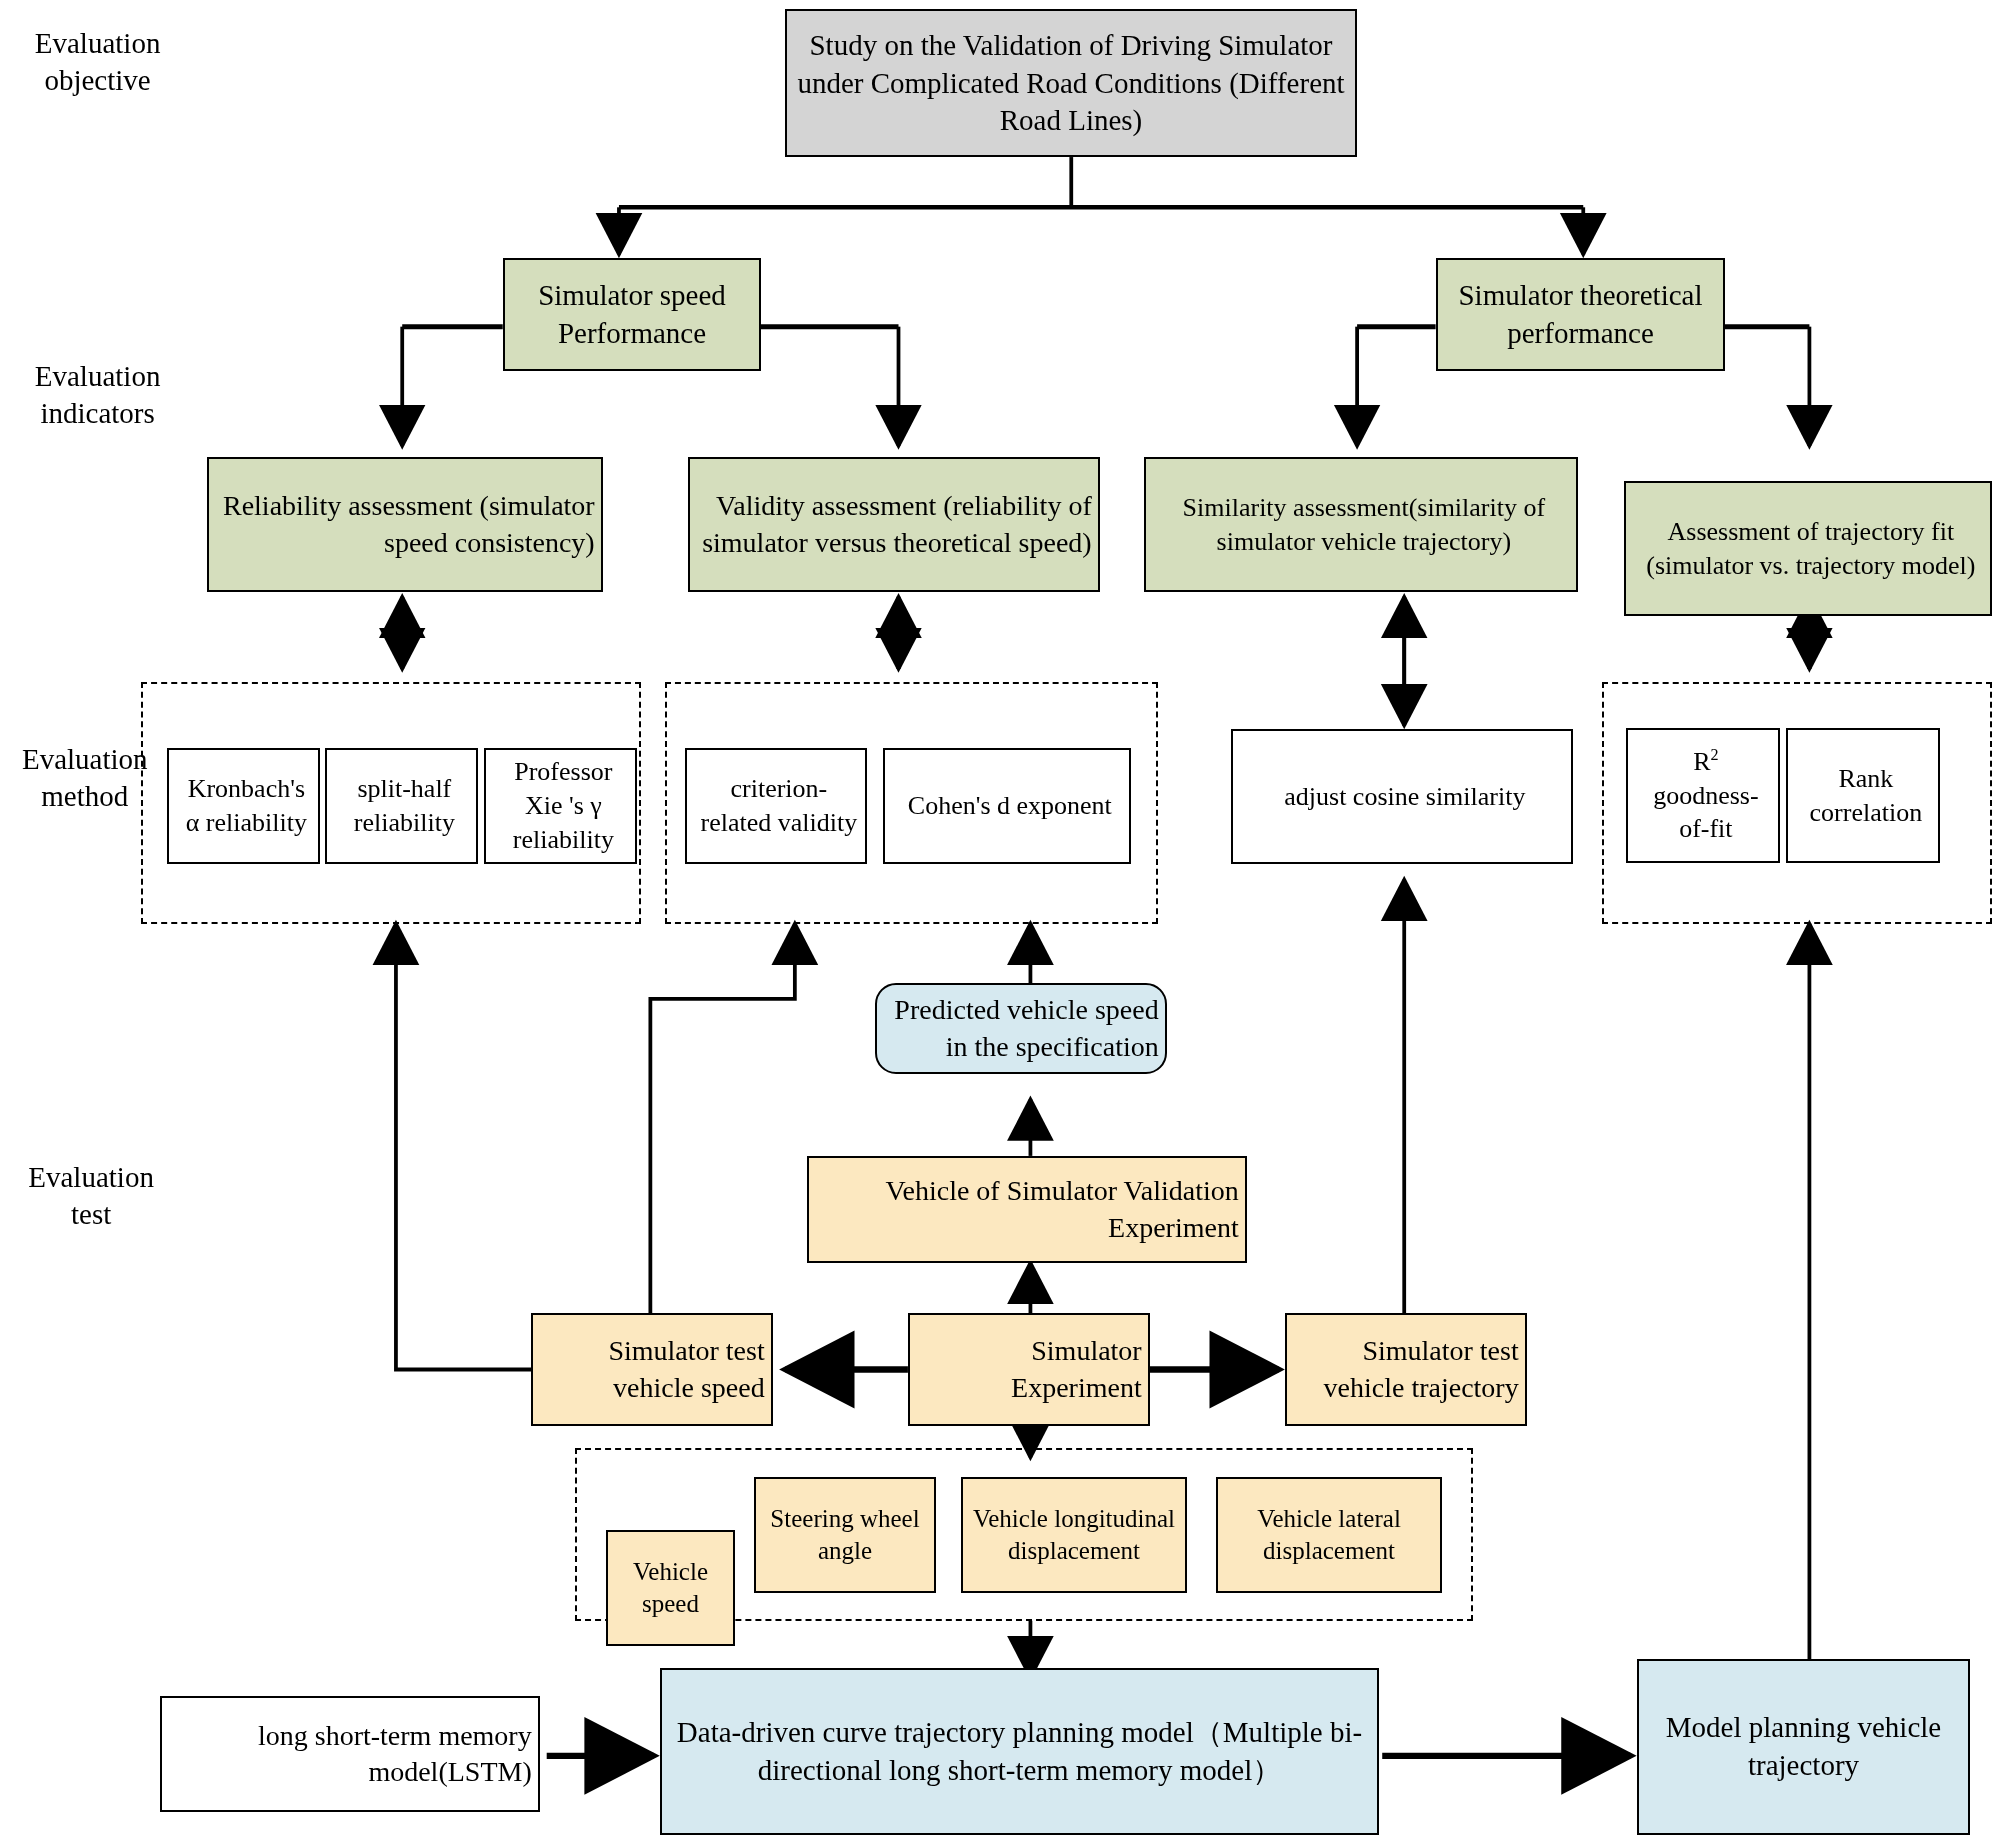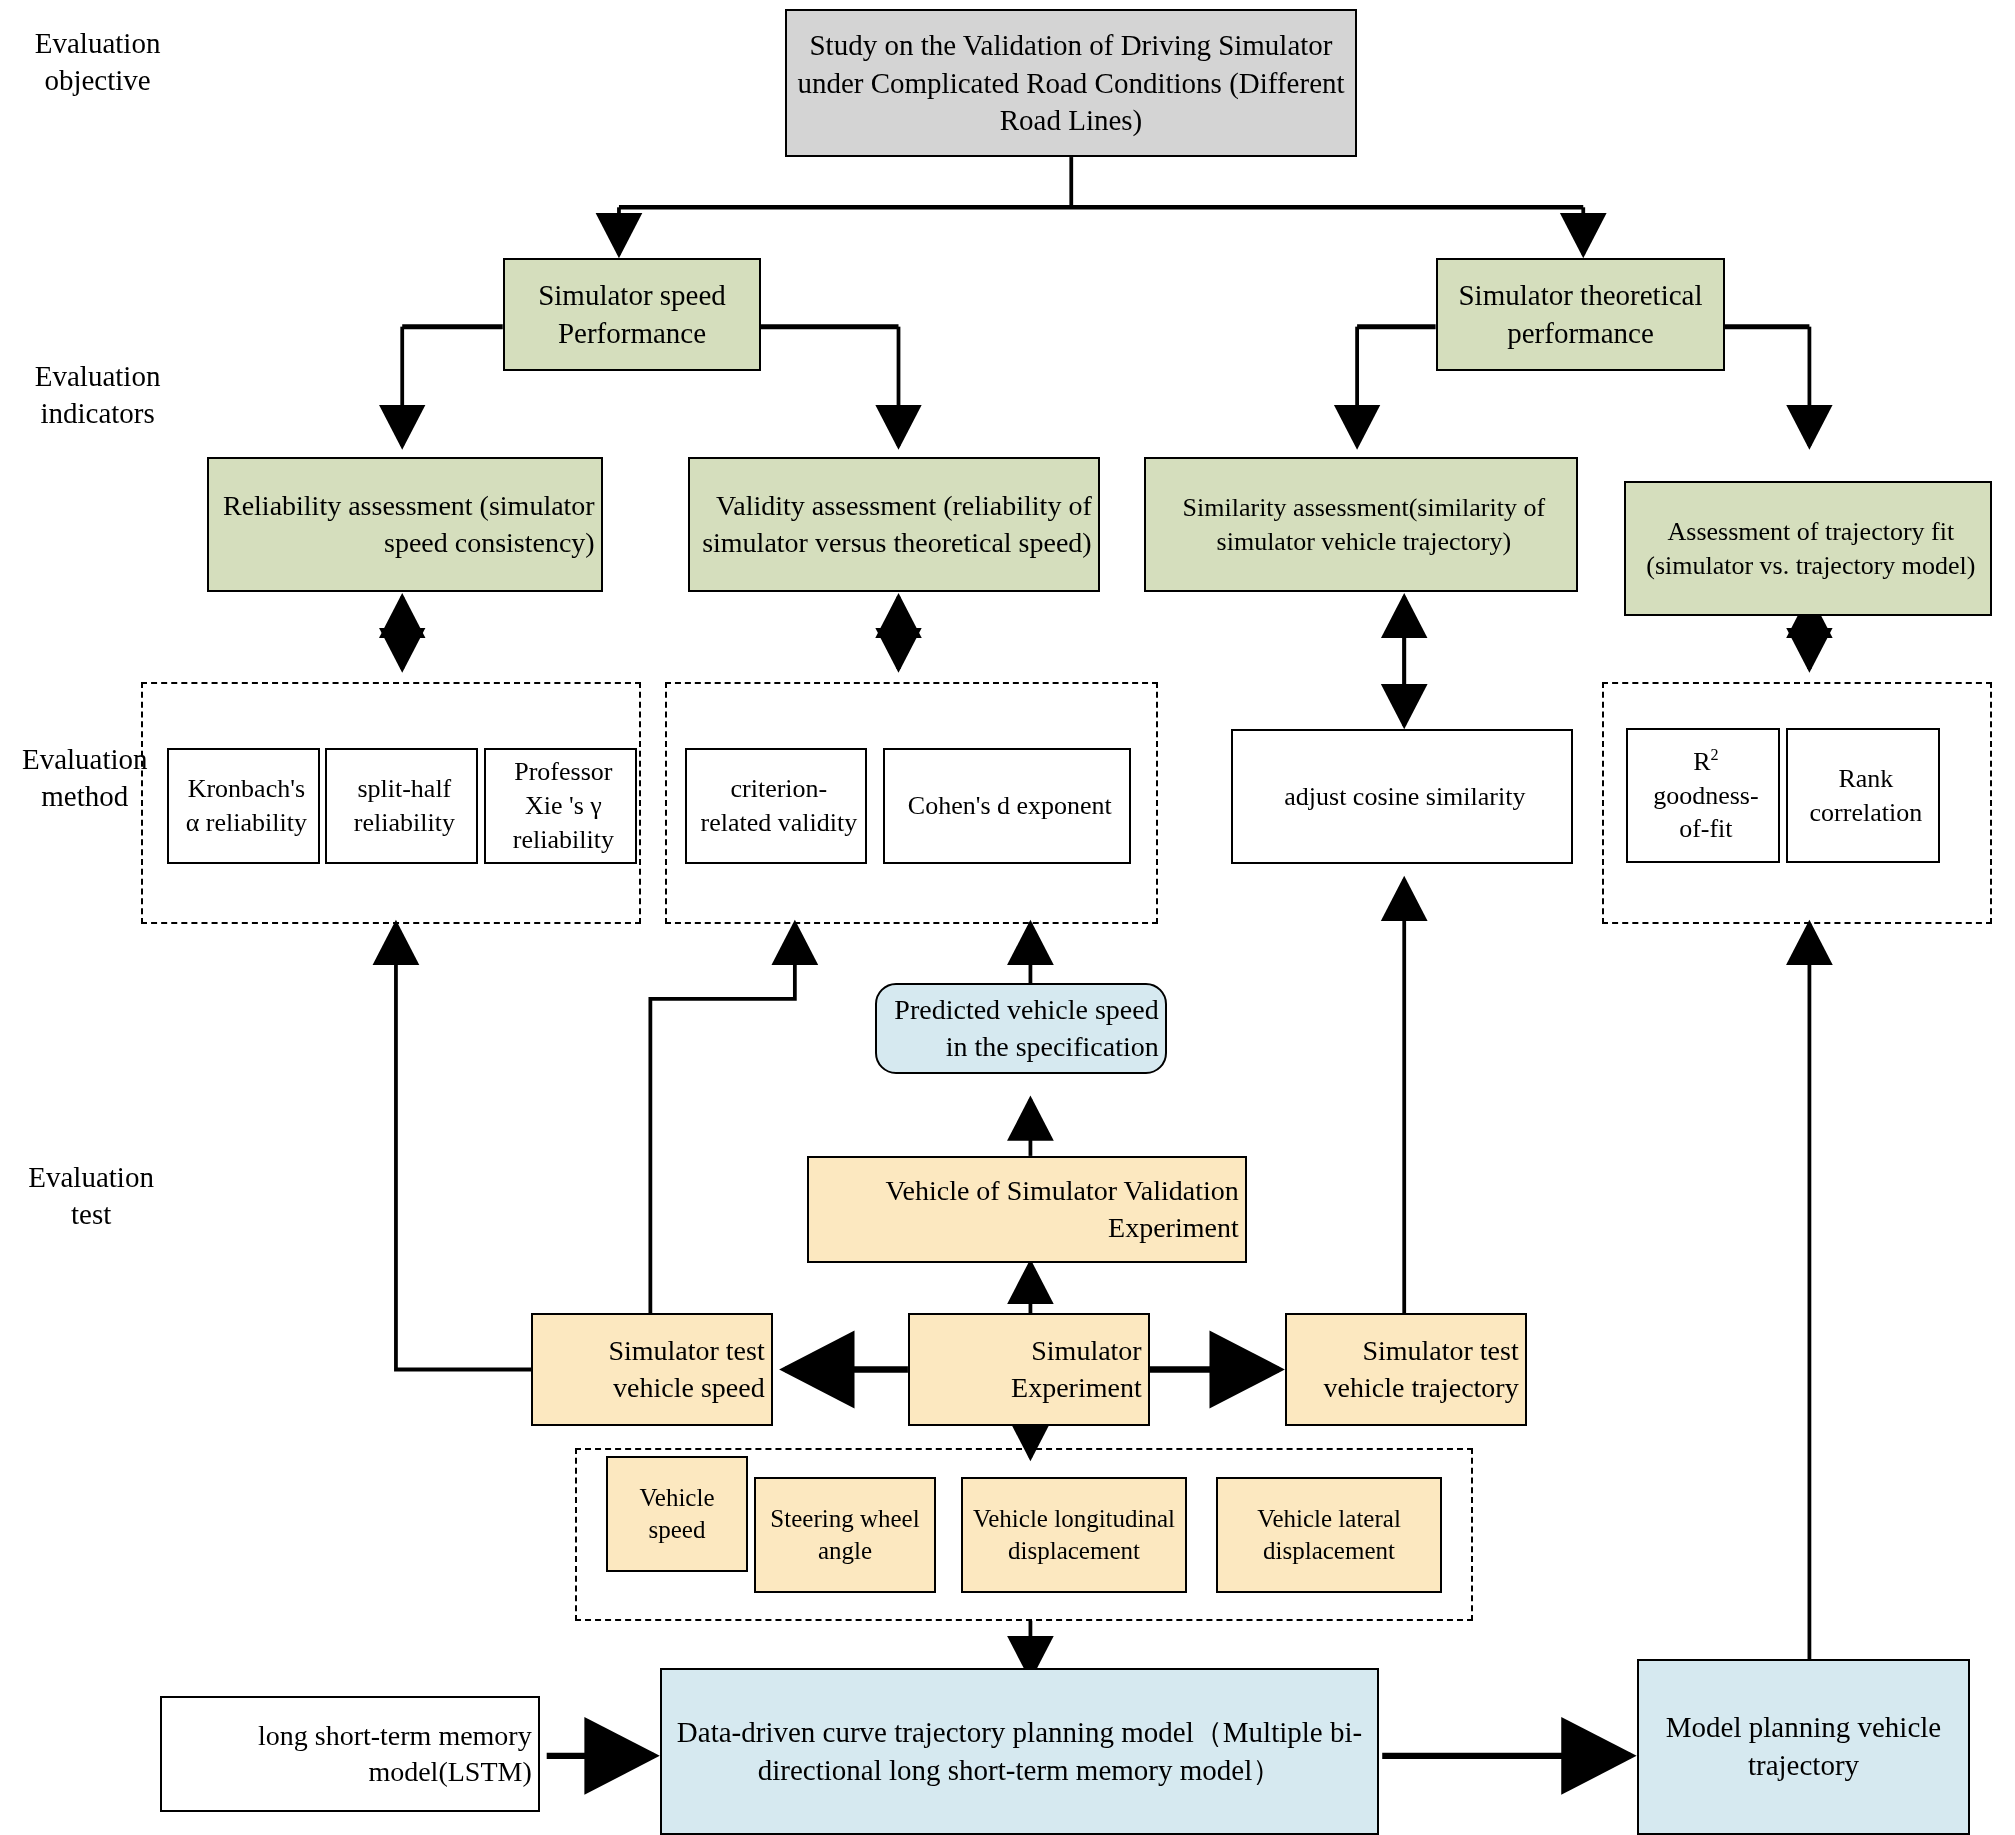--- a/index.html
+++ b/index.html
@@ -154,21 +154,21 @@
   <div class="node yellow f44" style="left:807px;top:1156px;width:440px;height:107px;">Vehicle of Simulator Validation Experiment</div>
 
   <div class="node yellow f44" style="left:908px;top:1313px;width:242px;height:113px;">Simulator Experiment</div>
 
   <div class="node yellow f44" style="left:531px;top:1313px;width:242px;height:113px;">Simulator test vehicle speed</div>
 
   <div class="node yellow f44" style="left:1285px;top:1313px;width:242px;height:113px;">Simulator test vehicle trajectory</div>
 
   <div class="dashgrp" style="left:575px;top:1448px;width:898px;height:173px;"></div>
 
-  <div class="node yellow f40" style="left:606px;top:1456px;width:142px;height:116px;">Vehicle speed</div>
+  <div class="node yellow f40" style="left:606px;top:1530px;width:129px;height:116px;">Vehicle speed</div>
   <div class="node yellow f40" style="left:754px;top:1477px;width:182px;height:116px;">Steering wheel angle</div>
   <div class="node yellow f40" style="left:961px;top:1477px;width:226px;height:116px;">Vehicle longitudinal displacement</div>
   <div class="node yellow f40" style="left:1216px;top:1477px;width:226px;height:116px;">Vehicle lateral displacement</div>
 
   <div class="node white f44" style="left:160px;top:1696px;width:380px;height:116px;">long short-term memory model(LSTM)</div>
 
   <div class="node blue f46" style="left:660px;top:1668px;width:719px;height:167px;">Data-driven curve trajectory planning model（Multiple bi-directional long short-term memory model）</div>
 
   <div class="node blue f46" style="left:1637px;top:1659px;width:333px;height:176px;">Model planning vehicle trajectory</div>
 

